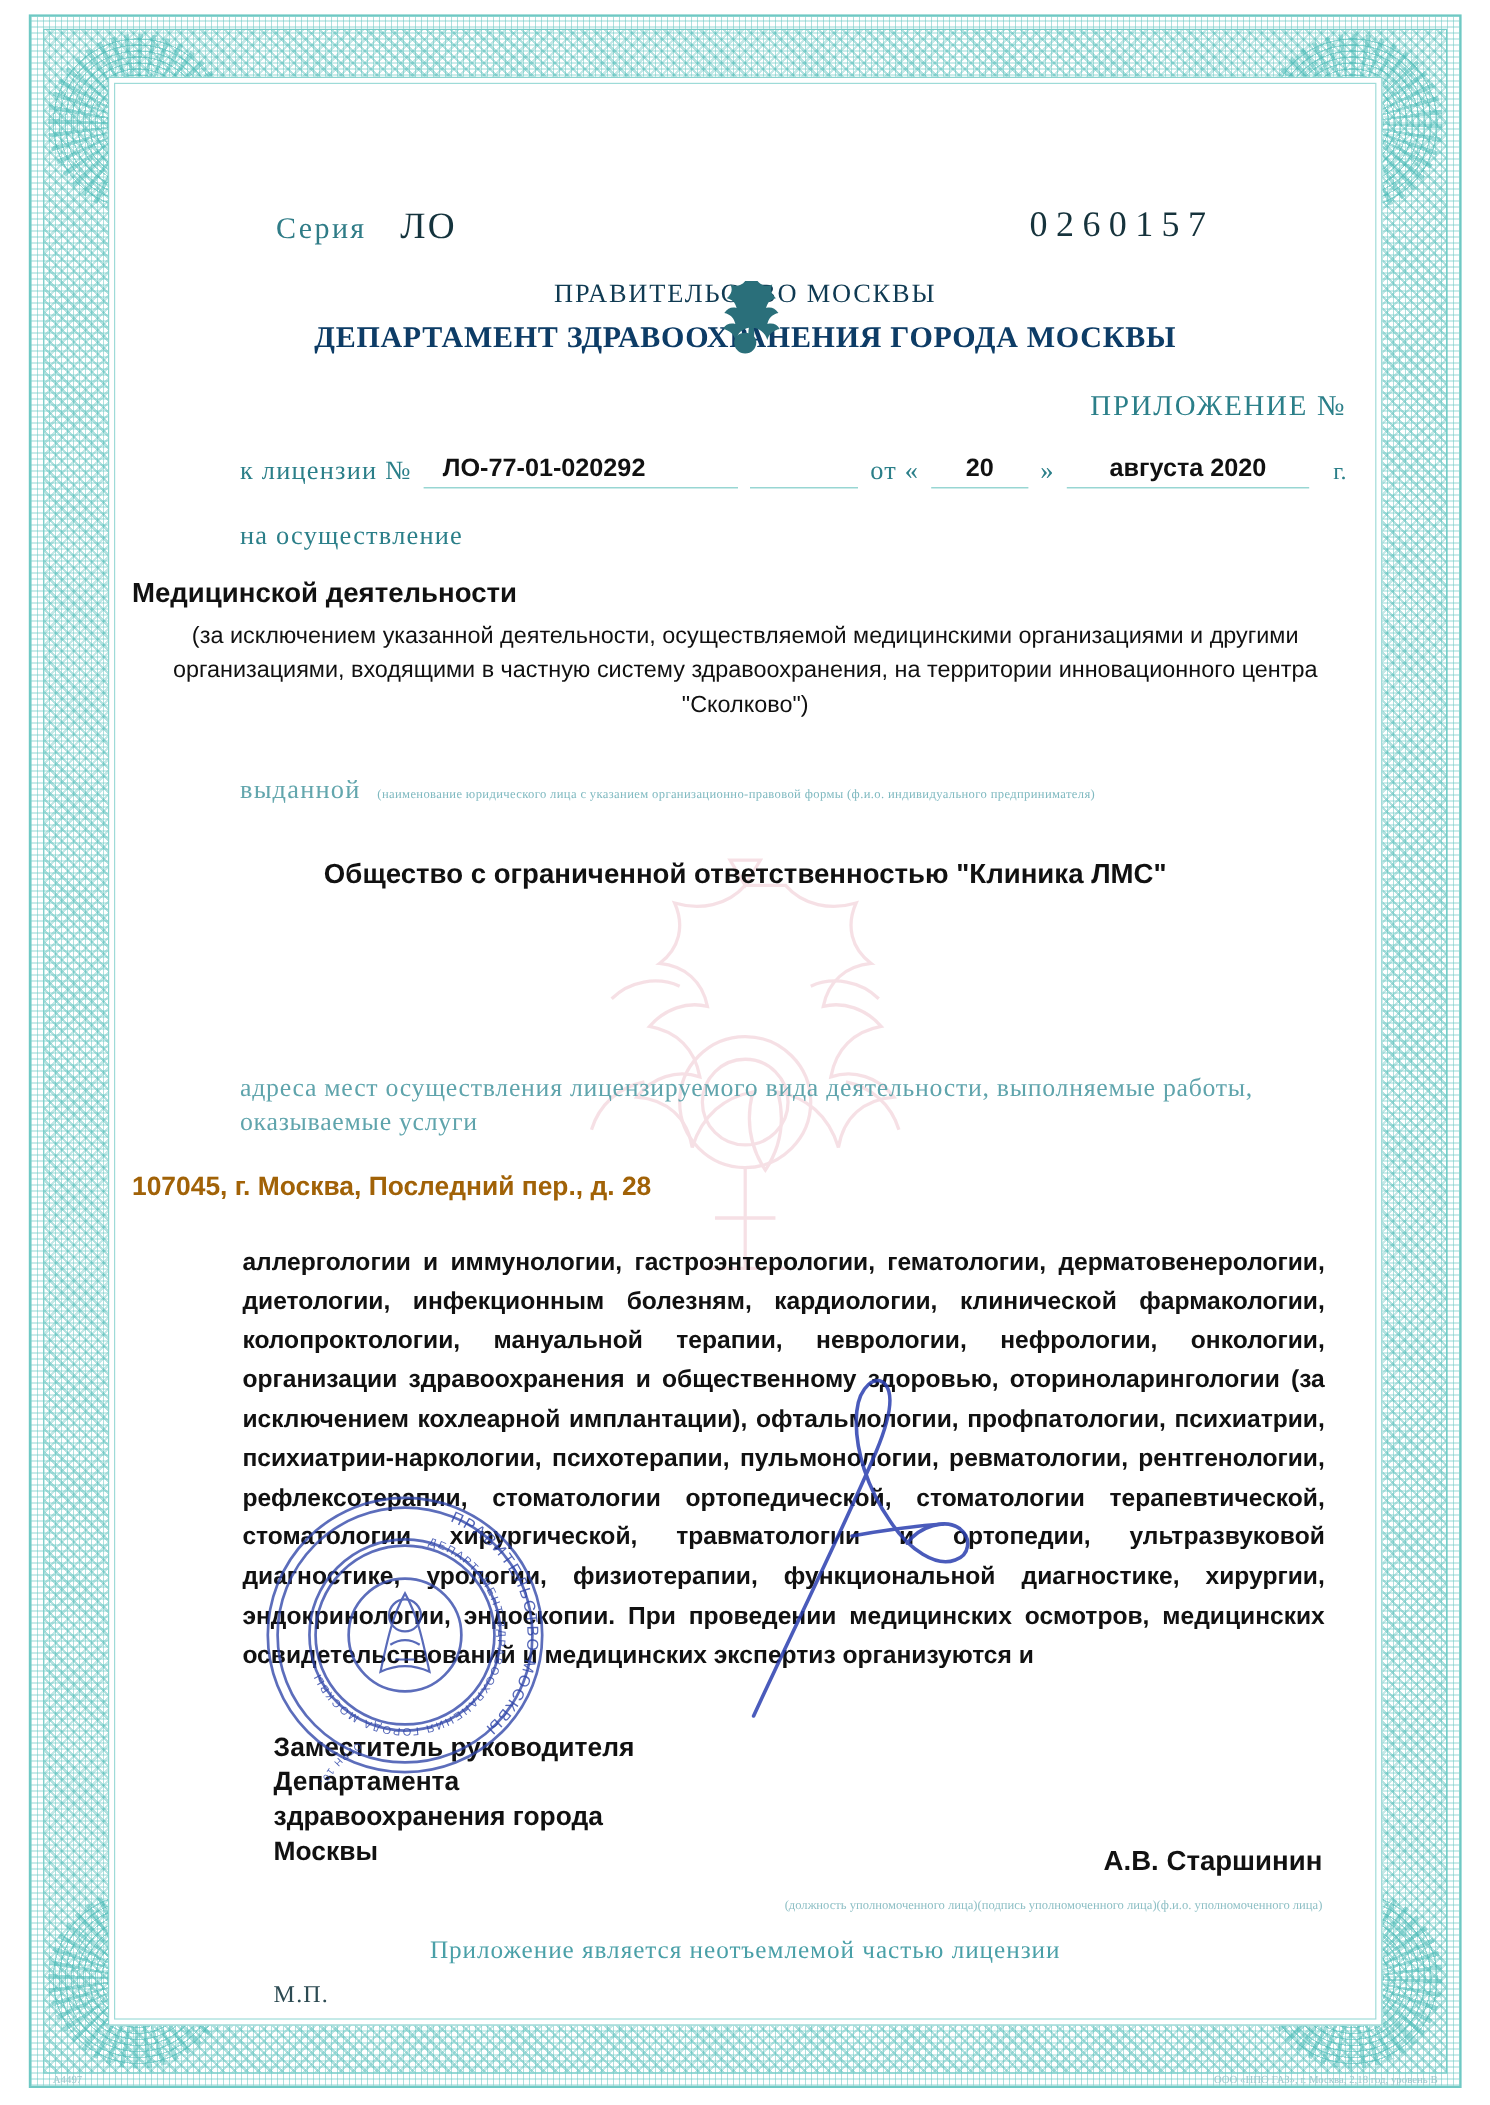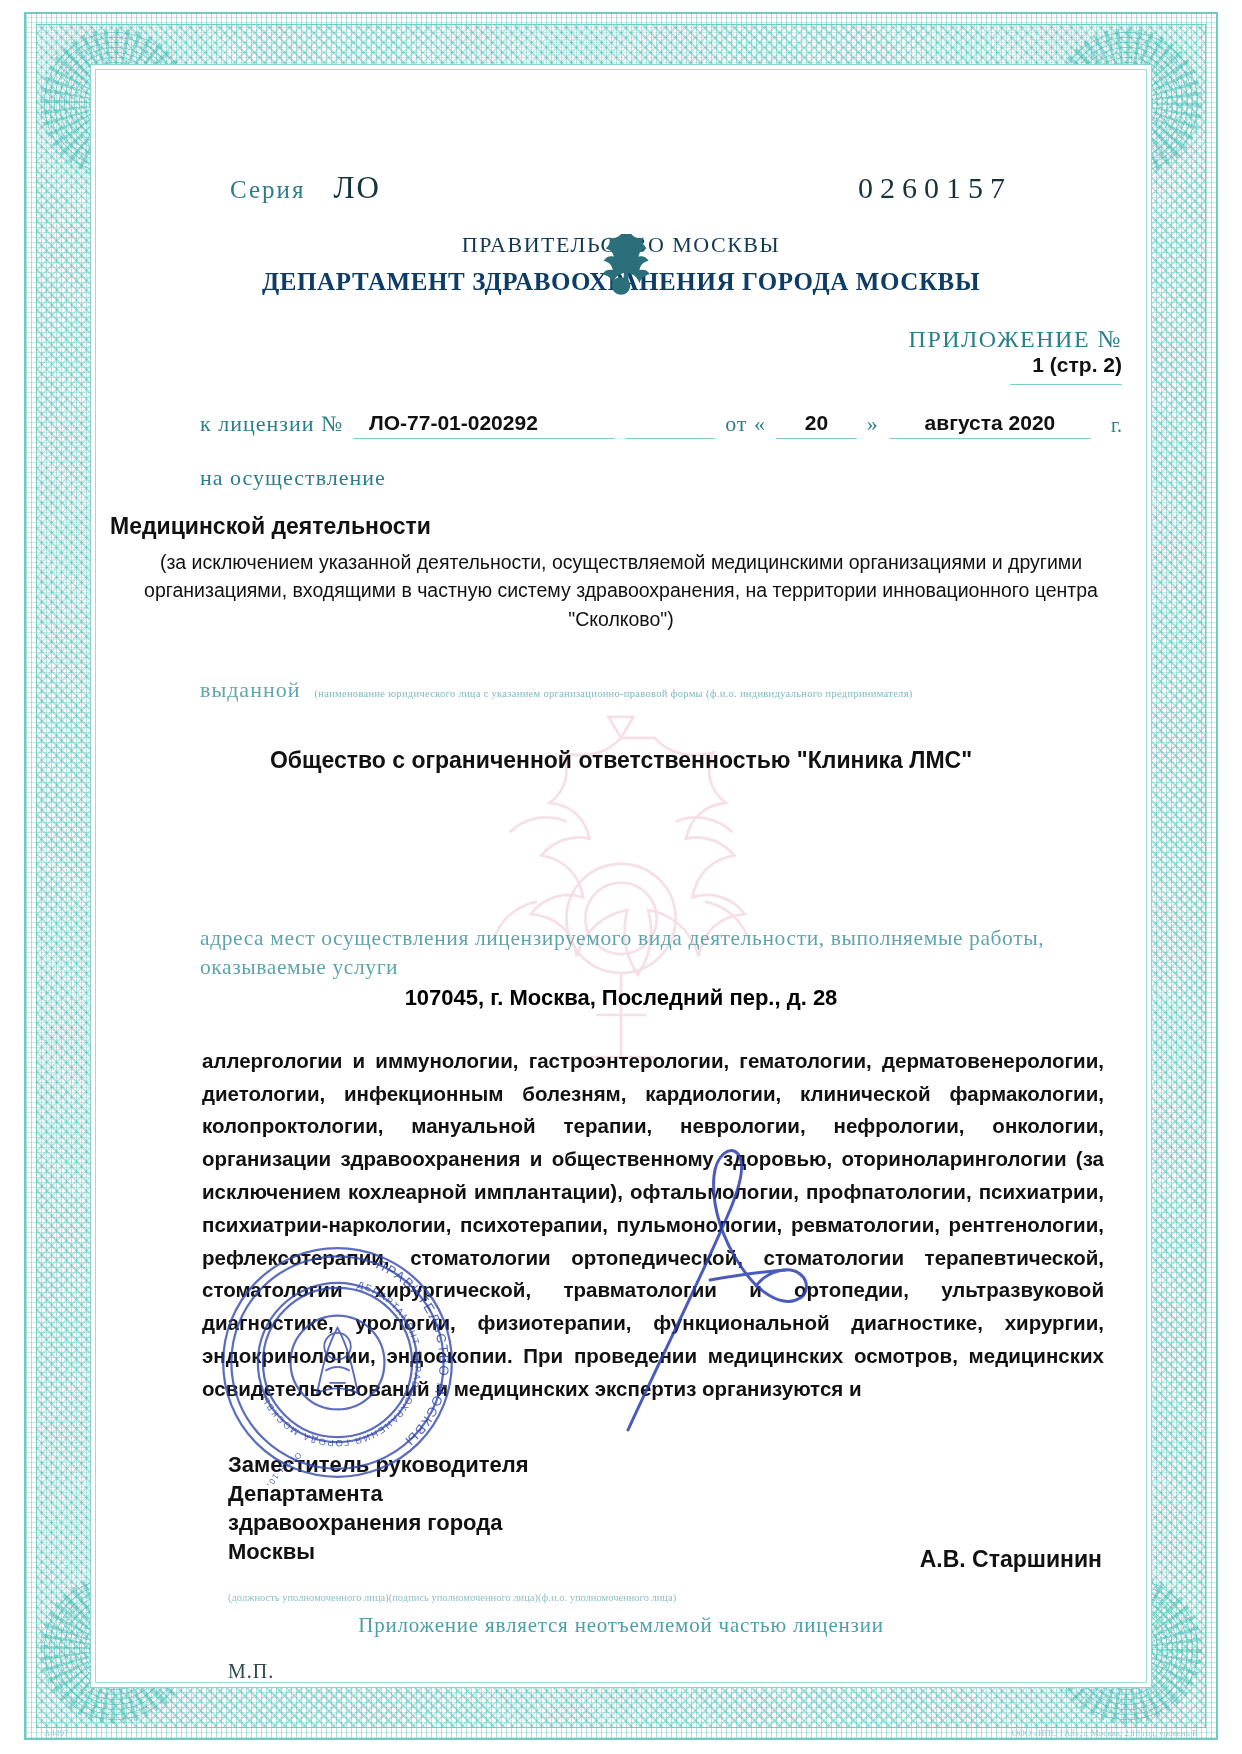--- a/index.html
+++ b/index.html
@@ -248,26 +248,25 @@
   .addr-note {
     margin-top: 150px;
     padding-left: 90px;
     padding-right: 24px;
     font-size: 21.5px;
     line-height: 1.35;
     color: #5fa4ac;
     letter-spacing: .6px;
   }
   .addr-value {
-    text-align: center;
-    font-family: "Liberation Sans", sans-serif;
-    font-weight: bold;
-    font-size: 22px;
-    margin-top: 3px;
-    color: #000000;
+    font-family: "Liberation Sans", sans-serif;
+    font-weight: bold;
+    font-size: 22px;
+    margin-top: 26px;
+    color: #a16207;
   }
 
   .works {
     margin-top: 34px;
     padding-left: 92px;
     padding-right: 28px;
     font-family: "Liberation Sans", sans-serif;
     font-weight: bold;
     font-size: 20.5px;
     line-height: 1.6;
@@ -299,21 +298,21 @@
     font-weight: bold;
     font-size: 23px;
     color: #111;
   }
   .sign-hints {
     position: absolute;
     top: 142px;
     left: 118px;
     right: 30px;
     display: flex;
-    justify-content: flex-start;
+    justify-content: flex-end;
     font-size: 10.5px;
     color: #8dbfc5;
   }
   .mp {
     position: absolute;
     left: 118px;
     top: 210px;
     font-size: 20px;
     color: #2c4a52;
     letter-spacing: 1px;
@@ -400,21 +399,20 @@
         <span class="serial-lo">ЛО</span>
       </div>
       <span class="serial-num">0260157</span>
     </div>
 
     <div class="gov-line">ПРАВИТЕЛЬСТВО МОСКВЫ</div>
     <div class="dept-line">ДЕПАРТАМЕНТ ЗДРАВООХРАНЕНИЯ ГОРОДА МОСКВЫ</div>
 
     <div class="field-row">
       <span class="field-label">ПРИЛОЖЕНИЕ  №</span>
-      <span class="value-line">1 (стр. 2)</span>
     </div>
 
     <div class="row-lic">
       <span class="inline-lbl">к лицензии №</span>
       <span class="val u-line lic-num">ЛО-77-01-020292</span>
       <span class="u-line" style="flex:0 0 90px; height:26px;"></span>
       <span class="inline-lbl">от «</span>
       <span class="val u-line date-day">20</span>
       <span class="inline-lbl">»</span>
       <span class="val u-line date-month">августа 2020</span>

